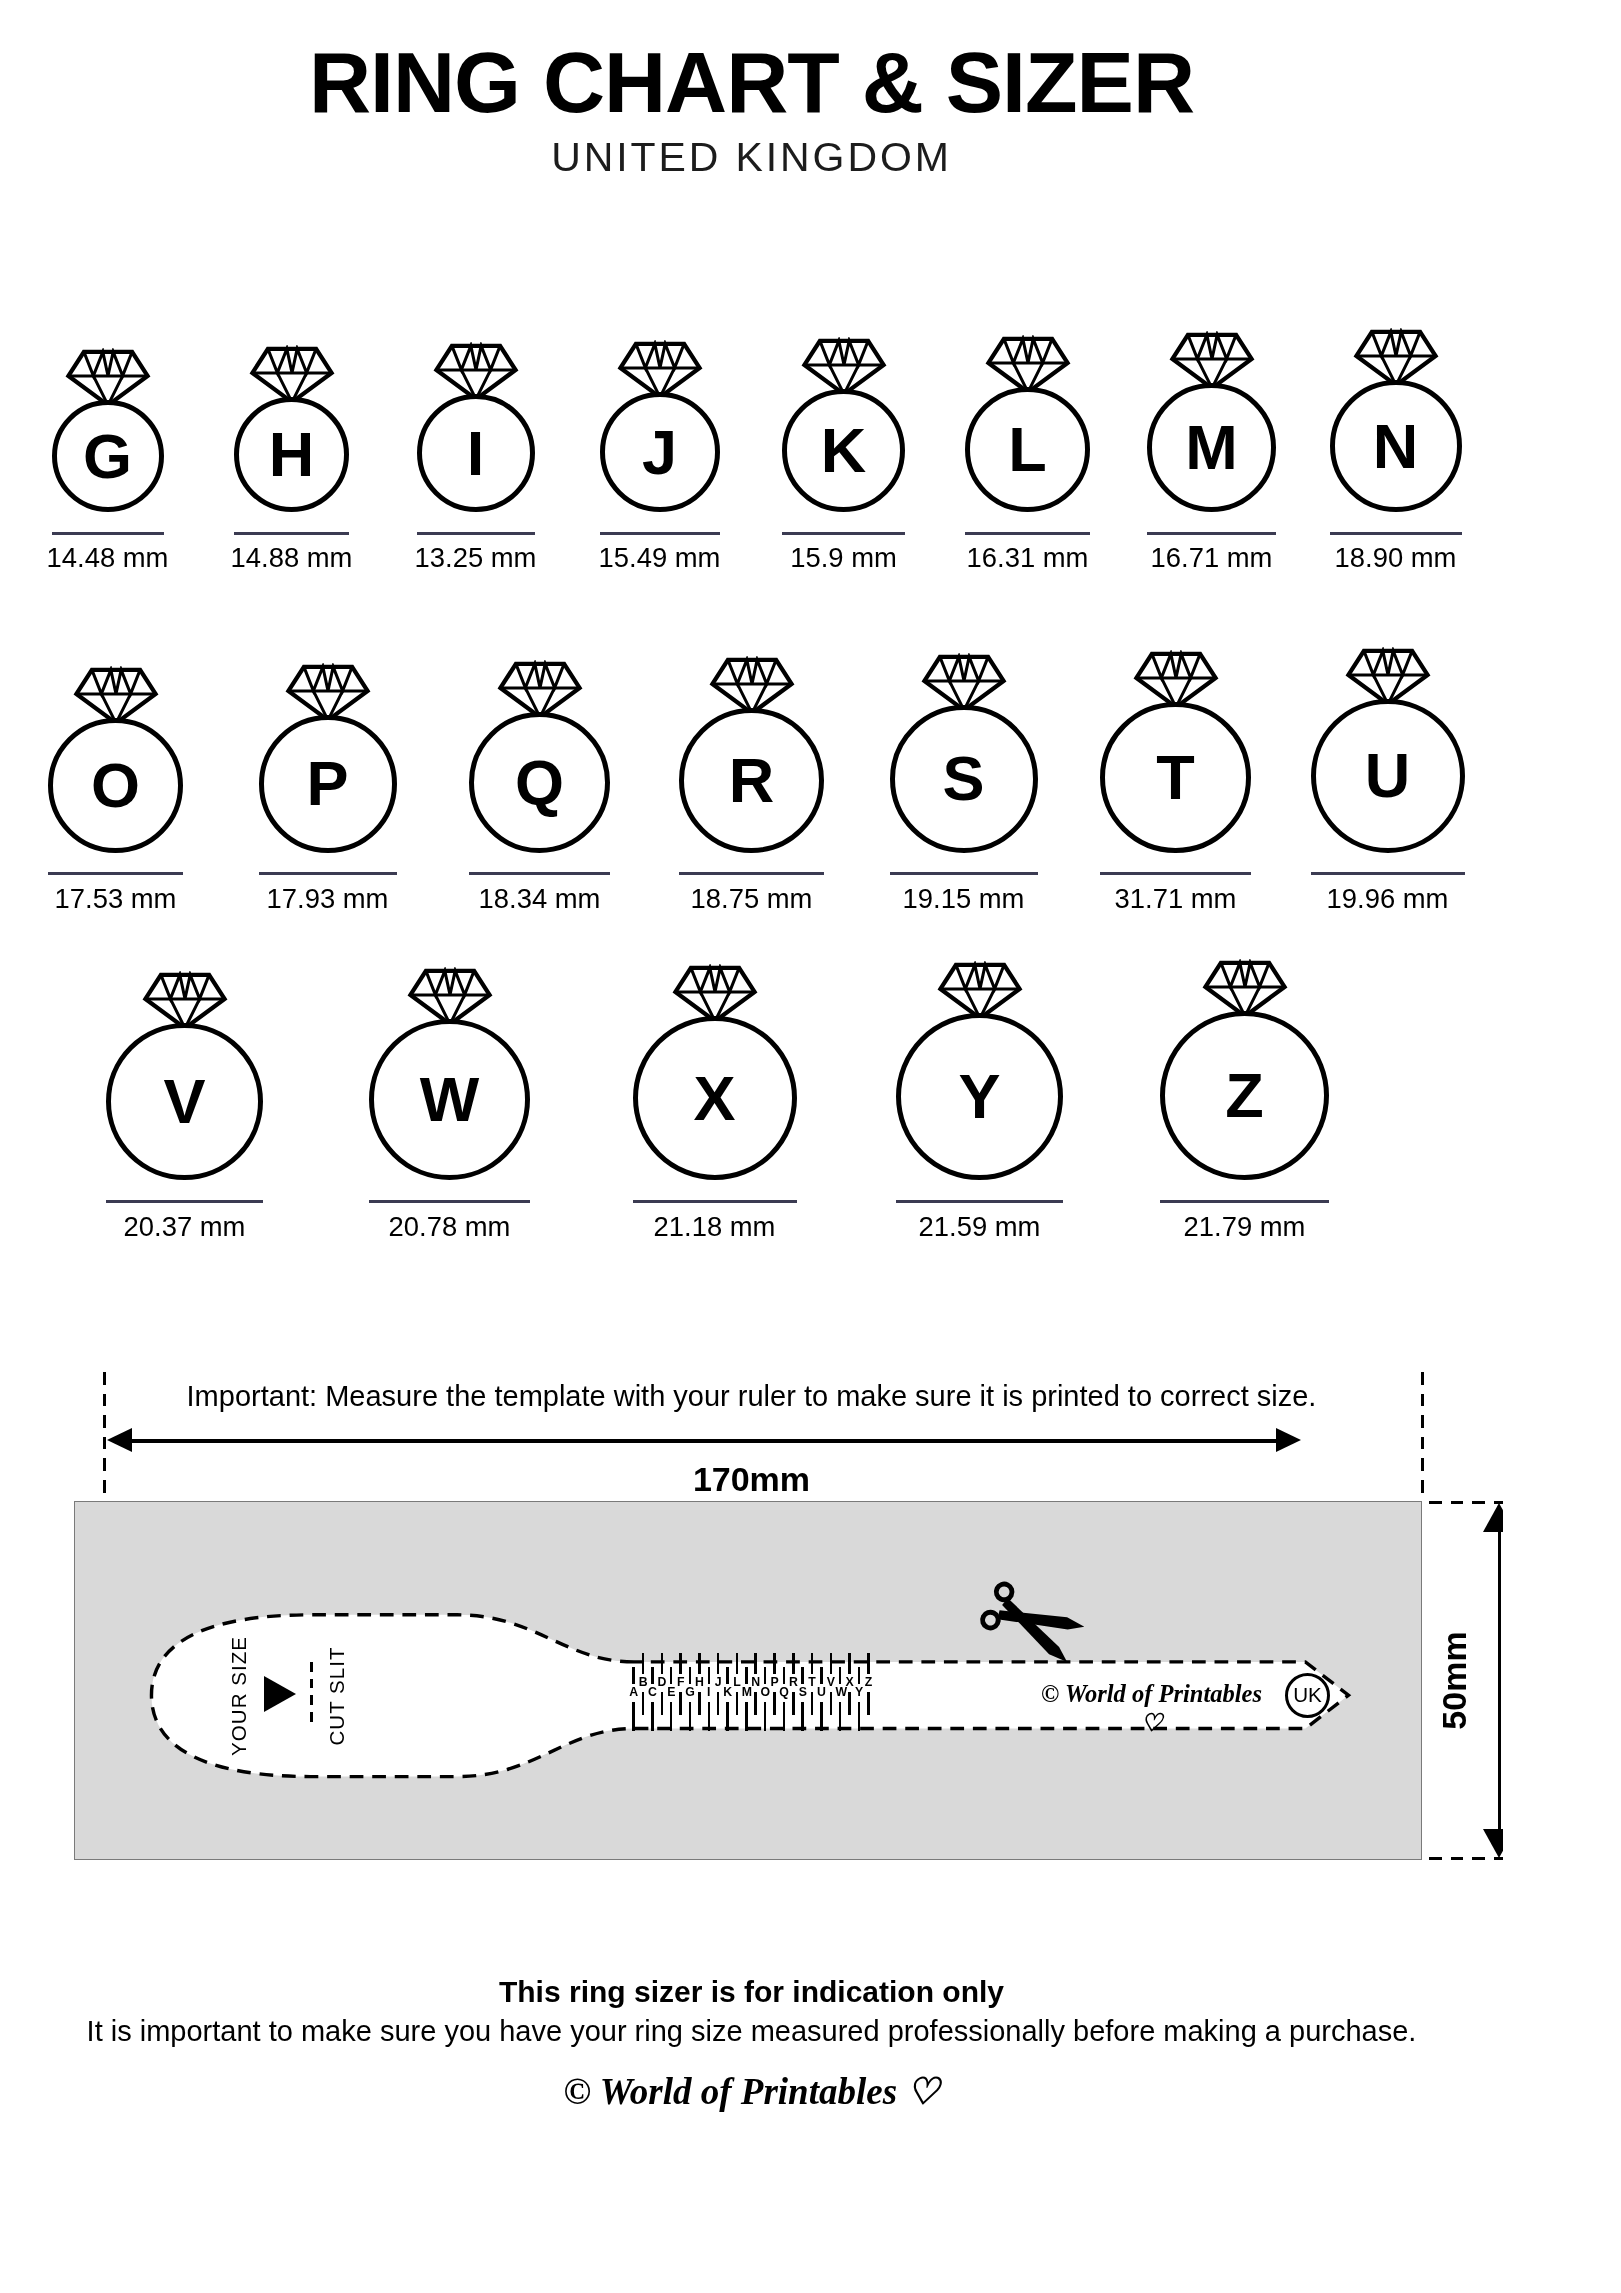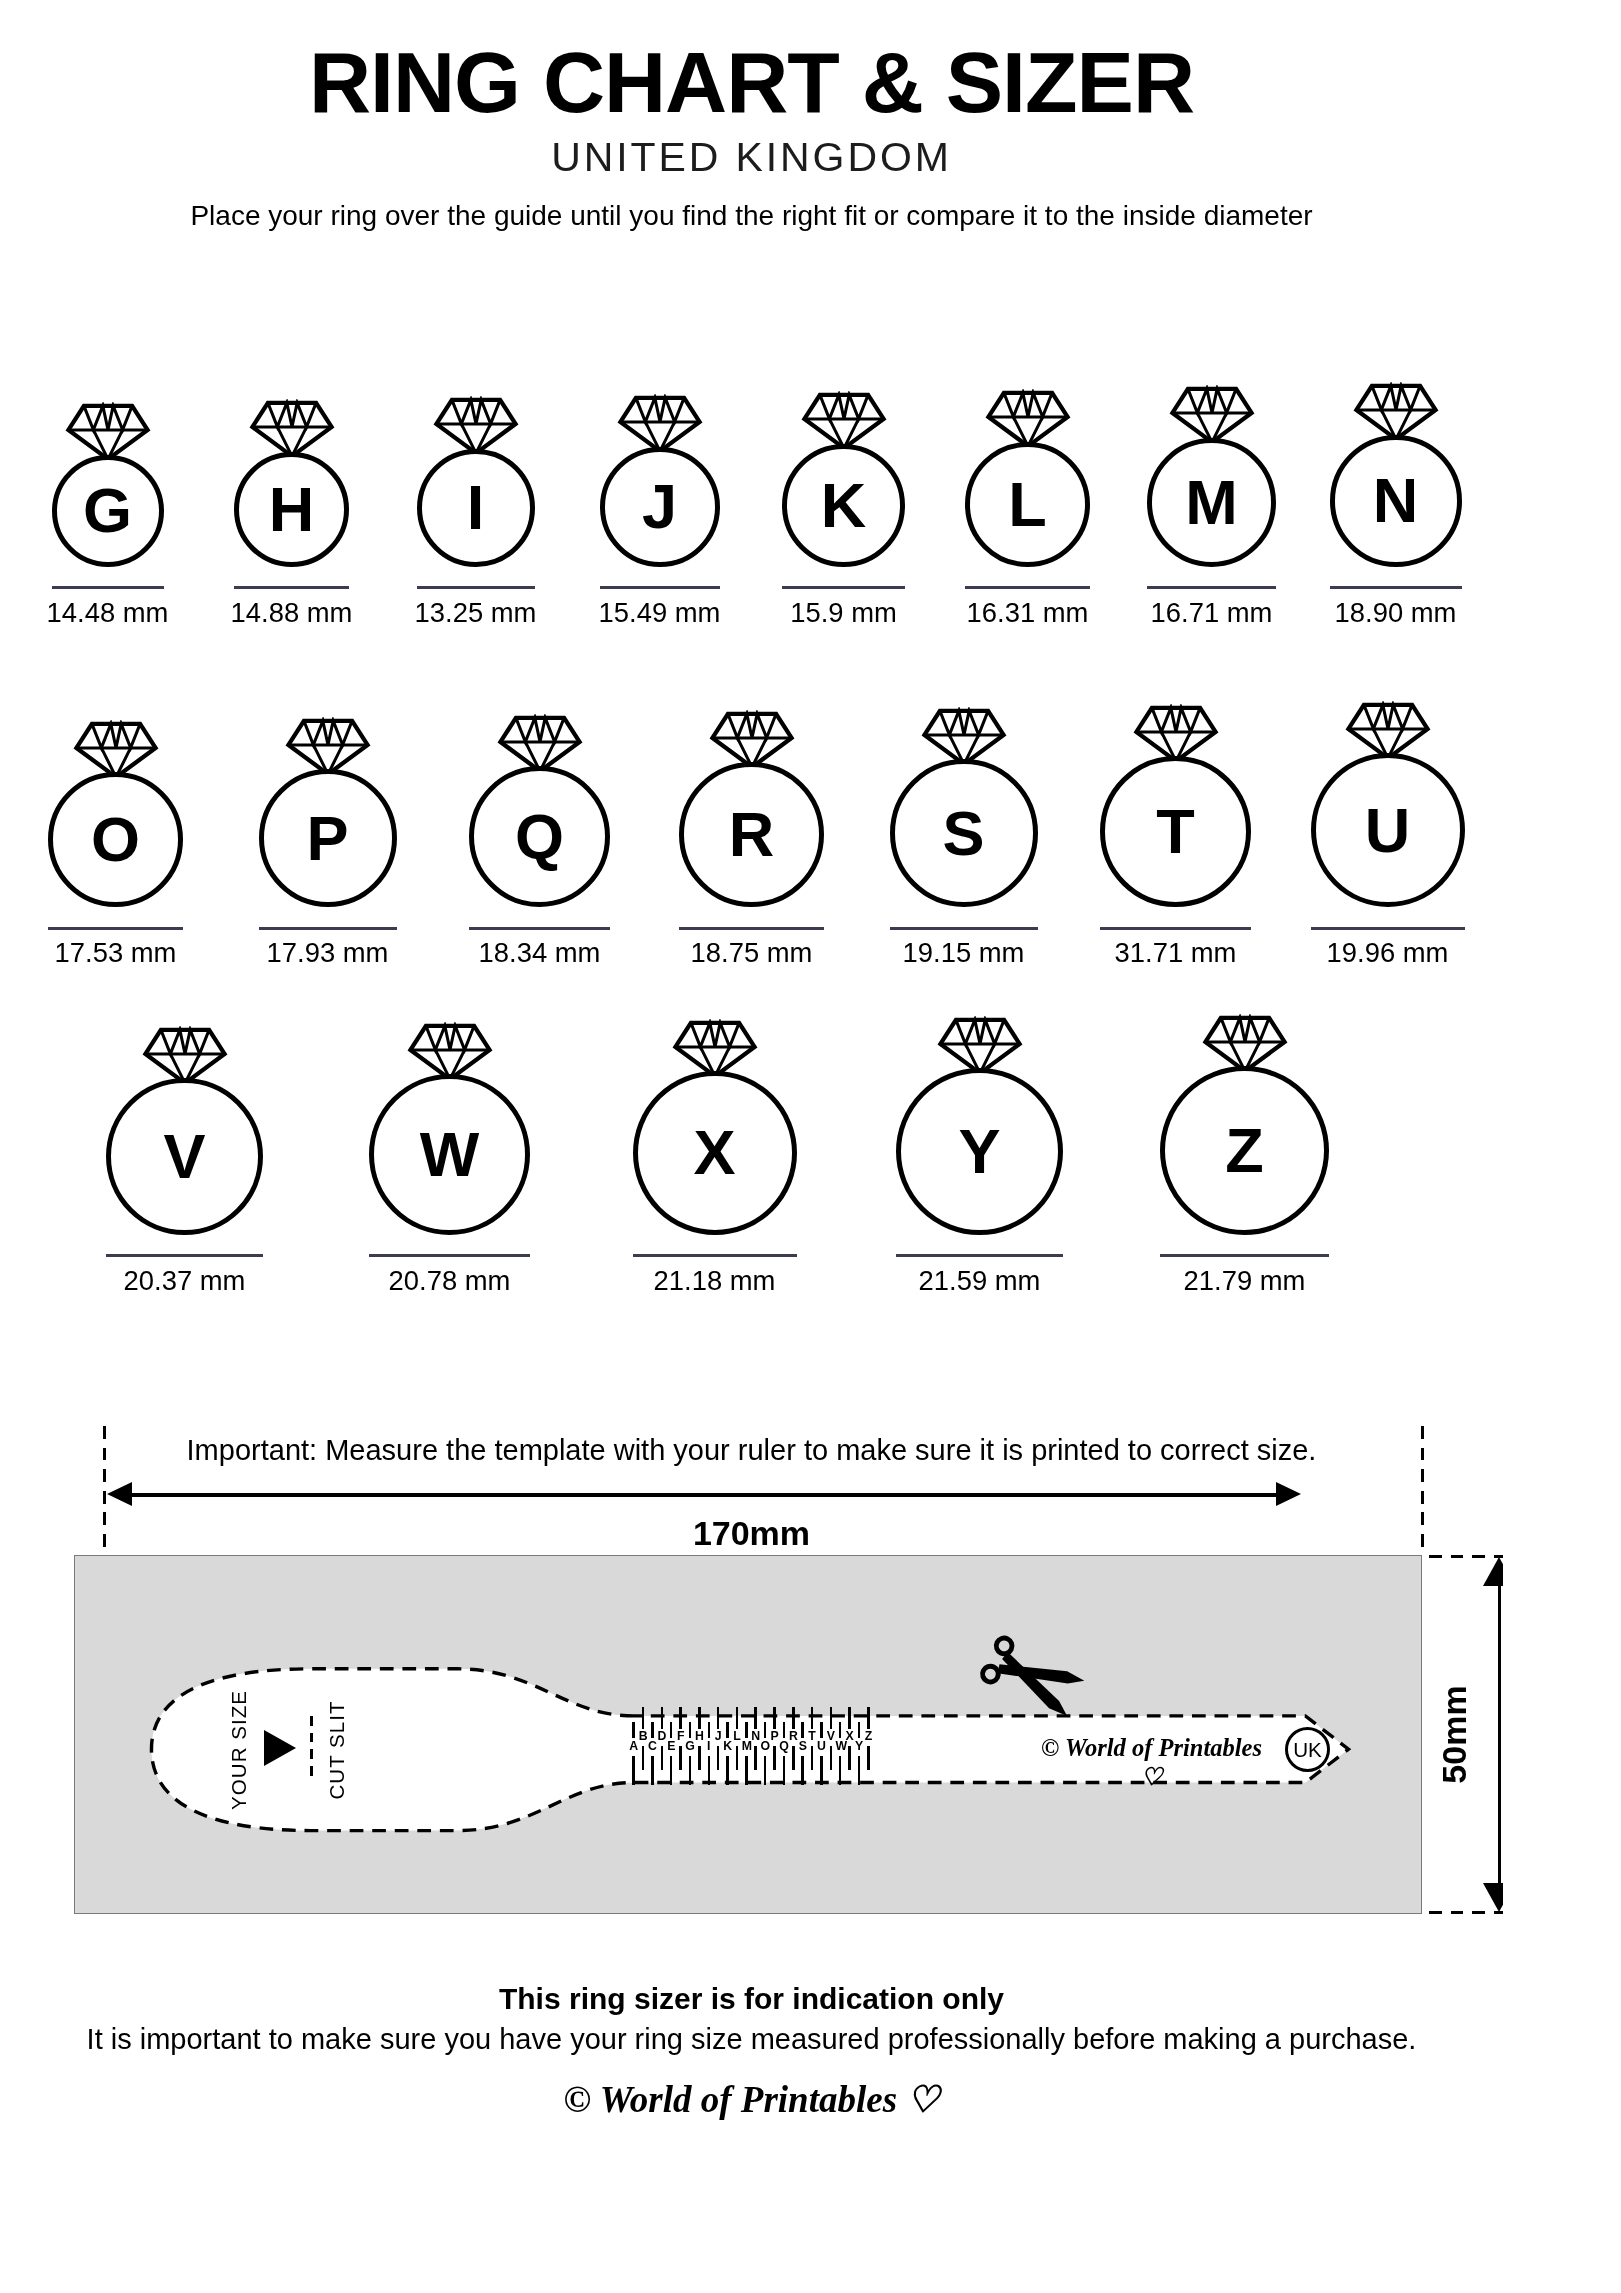--- a/index.html
+++ b/index.html
@@ -78,35 +78,34 @@
   .hdash.bot{bottom:0;}
   .v-arrow{position:absolute;left:1498px;top:9.8px;bottom:9.8px;width:3.4px;background:#000;}
   .v-arrow .tri{position:absolute;left:-14.7px;width:0;height:0;border-left:16.7px solid transparent;
                 border-right:16.7px solid transparent;}
   .v-arrow .tri.u{top:-7.8px;border-bottom:29px solid #000;}
   .v-arrow .tri.d{bottom:-7.8px;border-top:29px solid #000;}
   .height-label-box{position:absolute;left:1423px;top:0;height:359px;width:63px;
                     display:flex;align-items:center;justify-content:center;}
   .height-label-box span{transform:rotate(-90deg);white-space:nowrap;font-size:34px;font-weight:700;}
   
-  .footer{margin-top:65px;text-align:center;font-size:29px;line-height:1.35;}
+  .footer{margin-top:112px;text-align:center;font-size:29px;line-height:1.35;}
   .footer .lead{font-weight:700;font-size:30px;}
   .footer-logo{margin-top:15.7px;font-family:"Liberation Serif",serif;font-style:italic;
                font-weight:700;font-size:37px;}
 </style>
 </head>
 <body>
 
 <div class="page">
 
   <h1 class="title">RING CHART &amp; SIZER</h1>
   <div class="subtitle">UNITED KINGDOM</div>
 
   <div class="instructions">
-    <div>Place your ring over the guide until you find the right fit or compare it to the inside diameter</div>
   </div>
 
   <div class="rows-wrap">
     <div class="ring-row r1">
         <div class="ring-cell">
     <svg class="diamond-svg" width="86" height="61" viewBox="0 0 100 70" fill="none" stroke="#000">
       <path d="M22 4 L78 4 L96 32 L50 66 L4 32 Z" stroke-width="5"></path>
       <path d="M4 32 L96 32" stroke-width="3.5"></path>
       <path d="M22 4 L33 32 L44 4 L50 32 L56 4 L67 32 L78 4" stroke-width="3.5"></path>
       <path d="M33 32 L50 66 M67 32 L50 66" stroke-width="3.5"></path>

